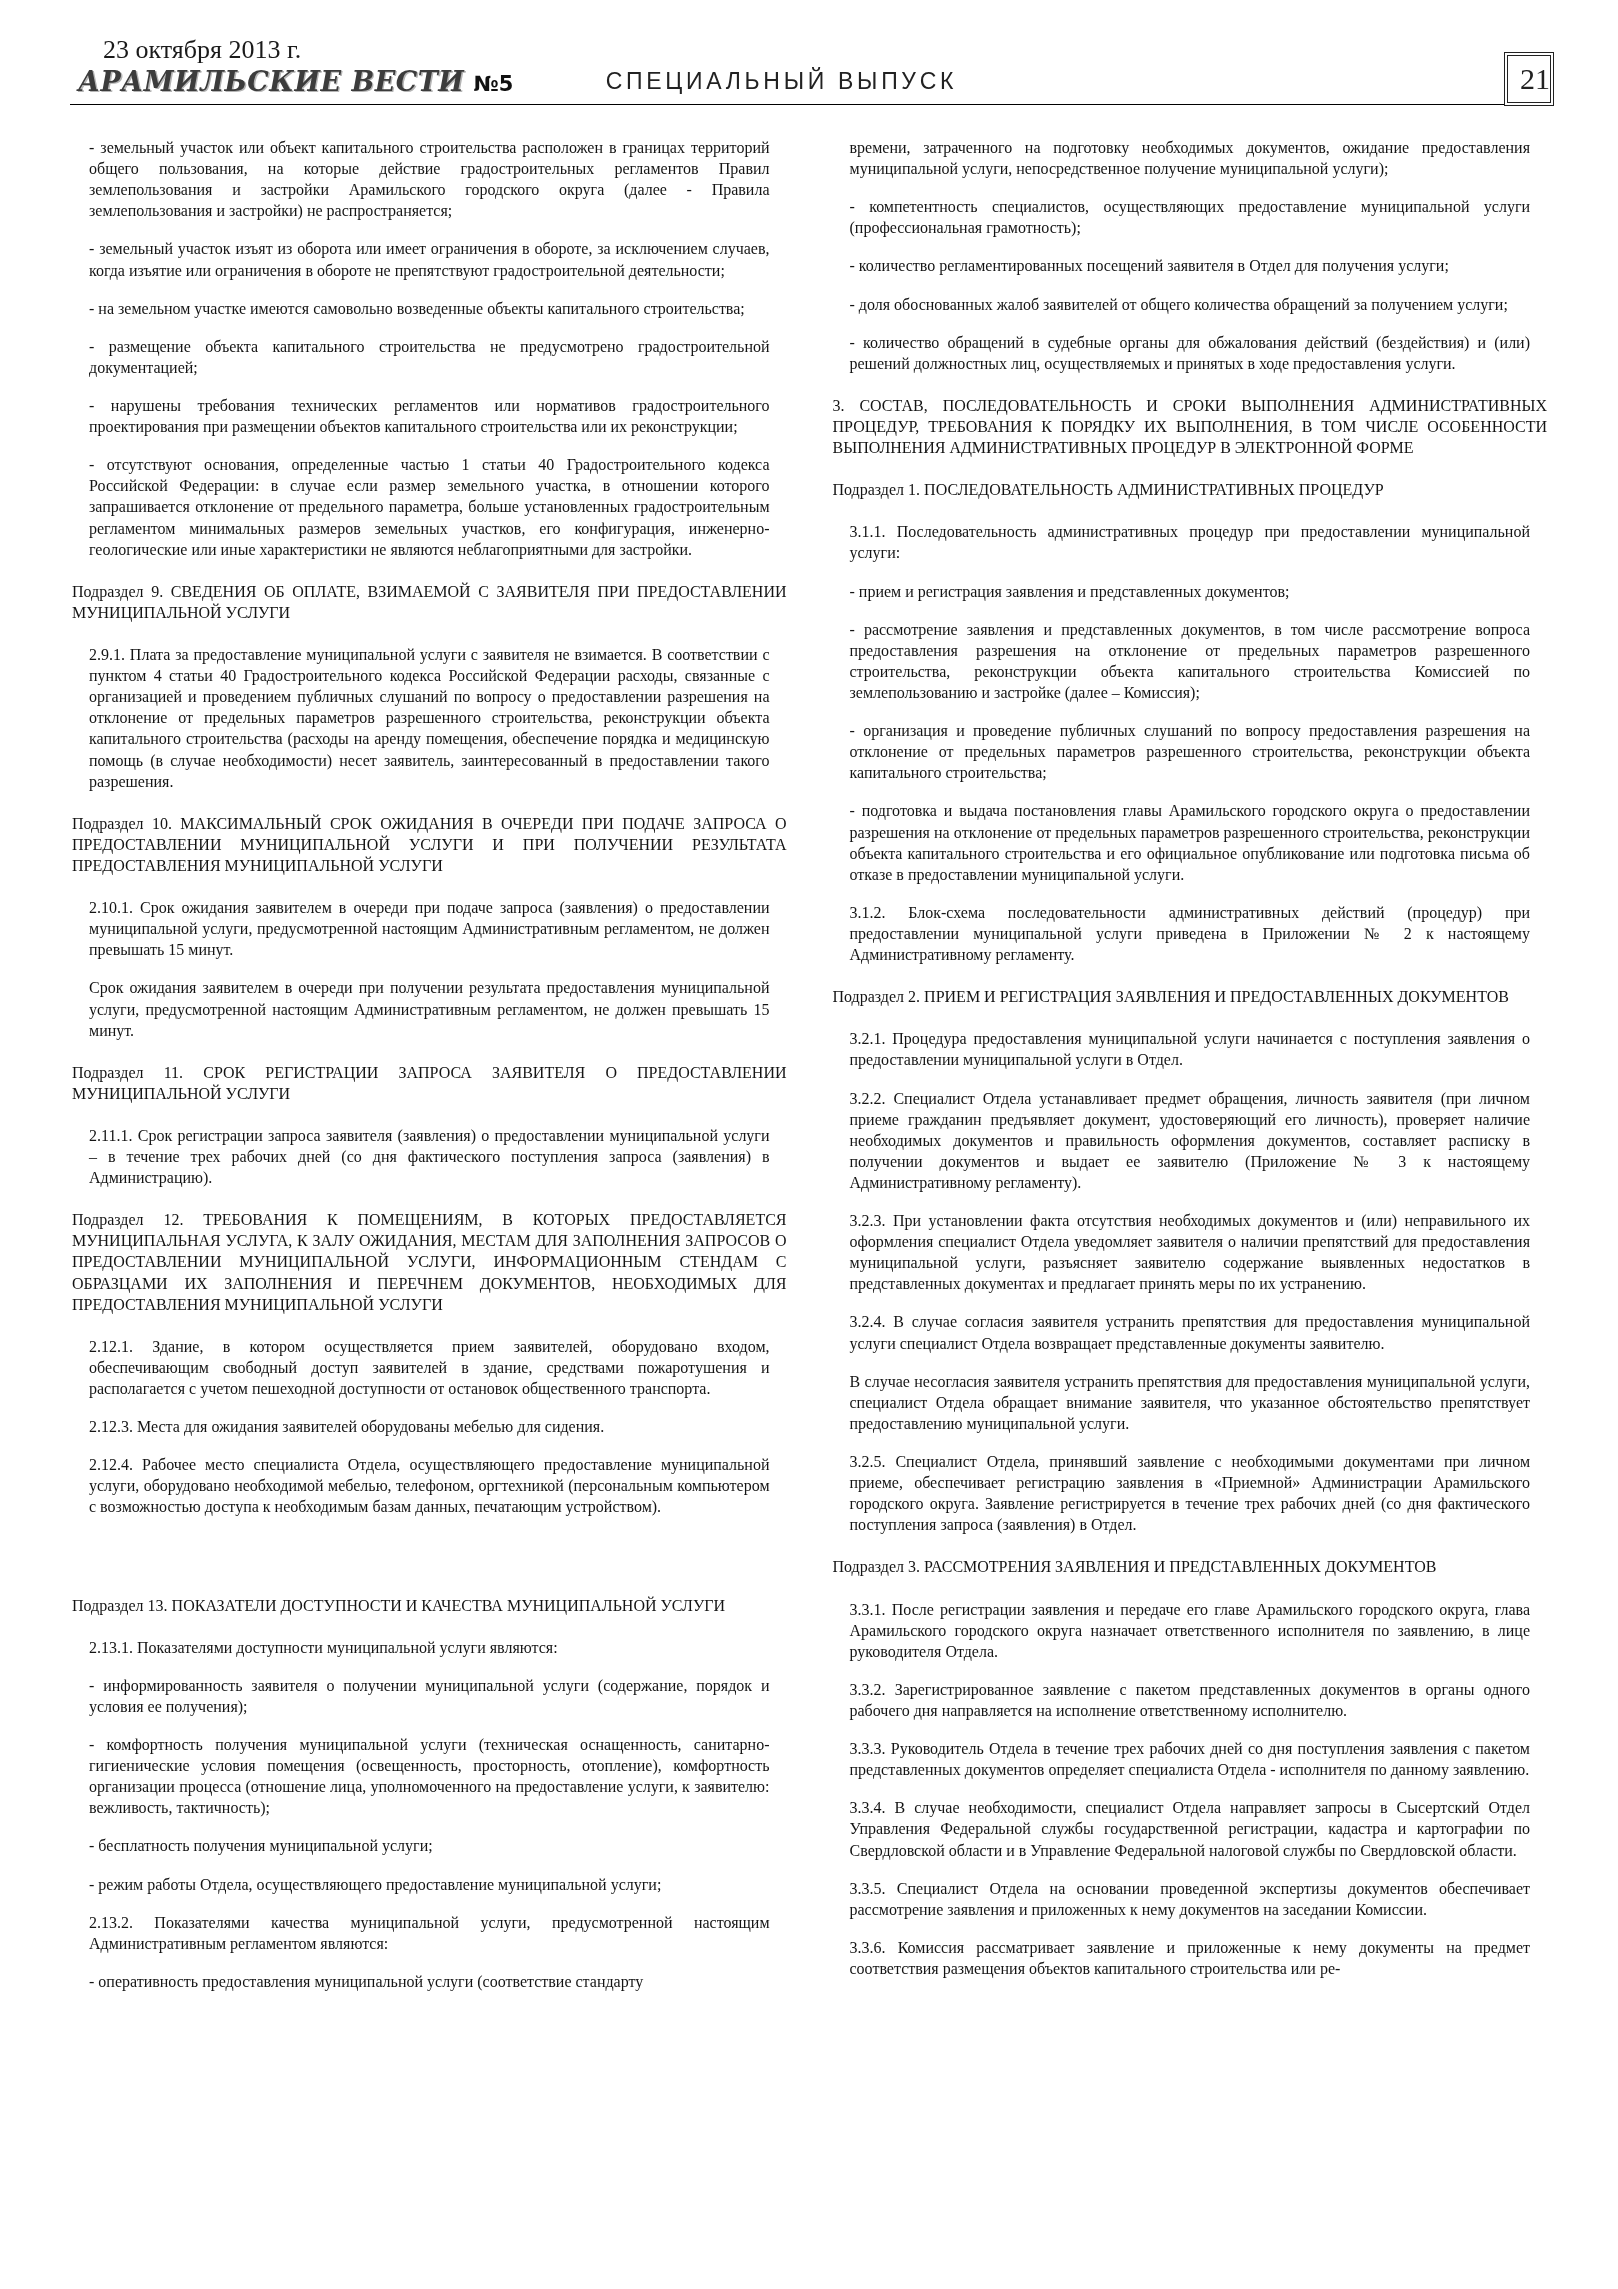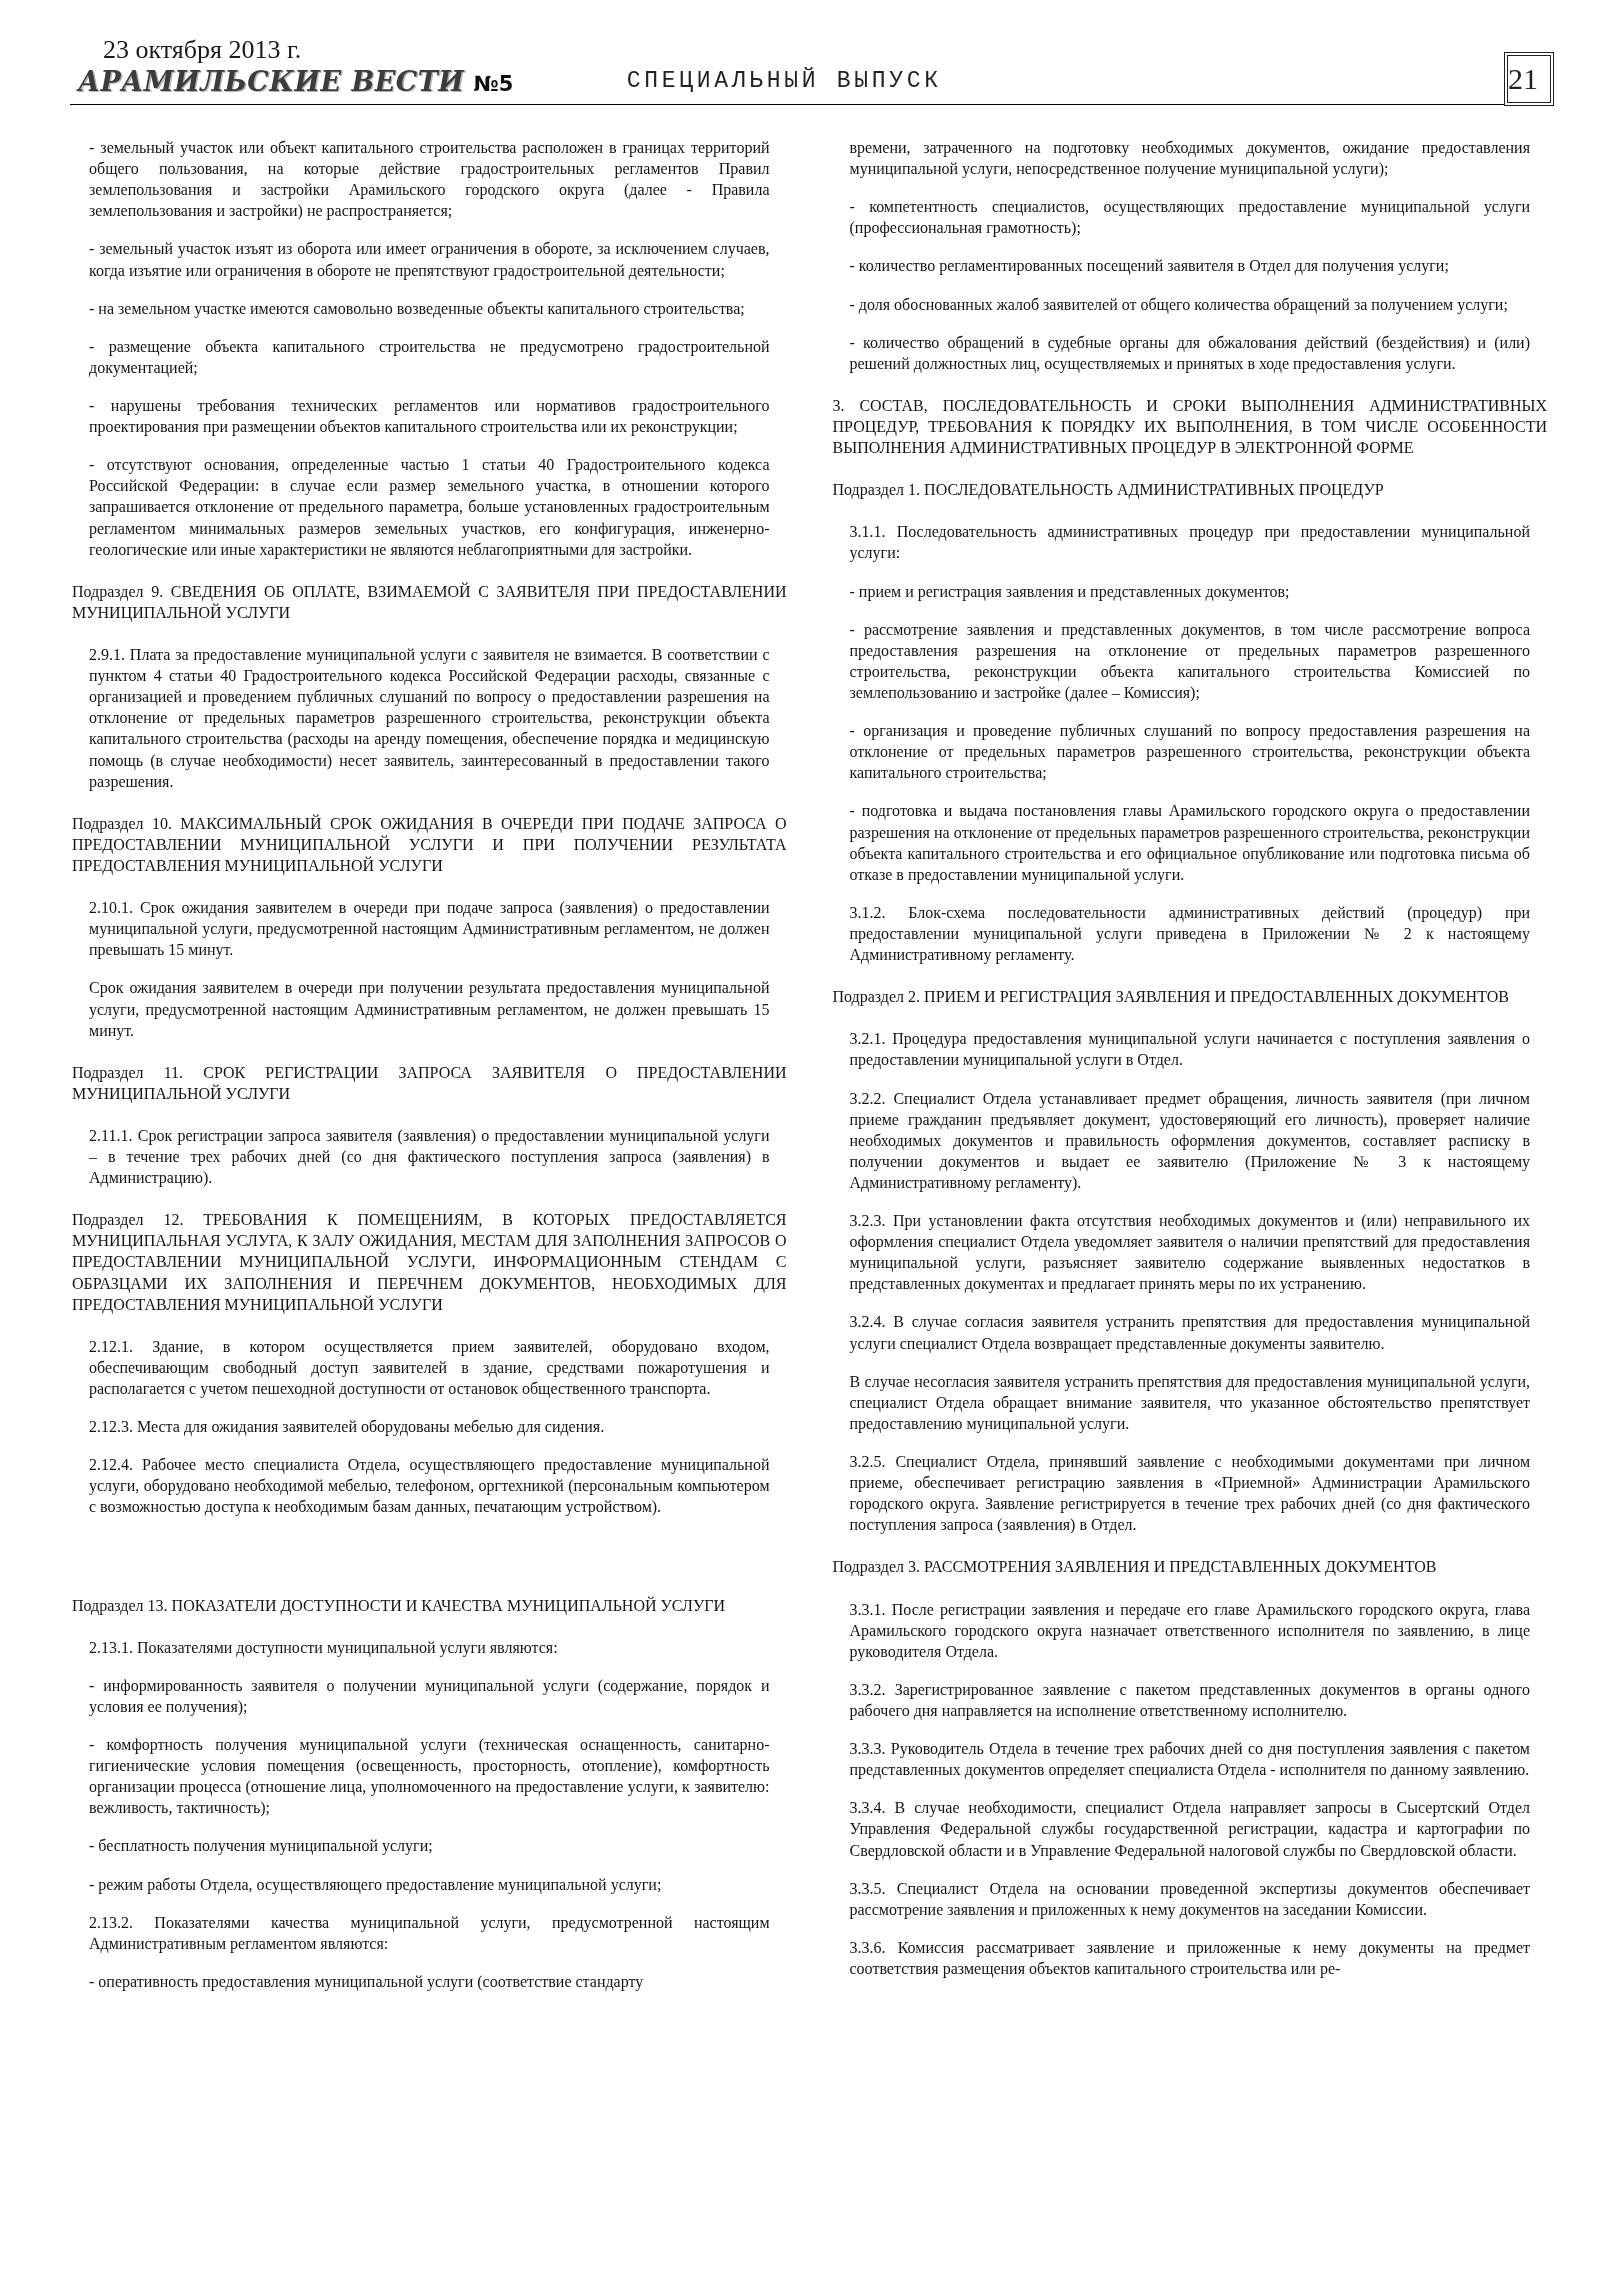--- a/index.html
+++ b/index.html
@@ -38,35 +38,35 @@
     font-family: "DejaVu Sans", sans-serif;
     font-weight: bold;
     font-size: 21px;
     color: #111;
     margin-left: 9.2px;
   }
   .edition {
     position: absolute;
     left: 50%; top: 68px;
     transform: translateX(-58%);
-    font-family: Liberation Mono, monospace;
+    font-family: Liberation Sans, sans-serif;
     font-size: 23px;
     letter-spacing: 3.7px;
     color: #222;
     white-space: nowrap;
   }
   .pageno-box {
     position: absolute;
     right: 65px; top: 52px;
     width: 42px; height: 46px;
     border: 4.6px double #222;
     background: #fff;
     display: flex;
     align-items: center;
-    justify-content: flex-start;
+    justify-content: flex-end;
     font-size: 30px;
     color: #222;
     z-index: 2;
   }
   .rule {
     position: absolute;
     left: 70px; right: 70px; top: 104px;
     border-top: 1.8px solid #000;
   }
   

